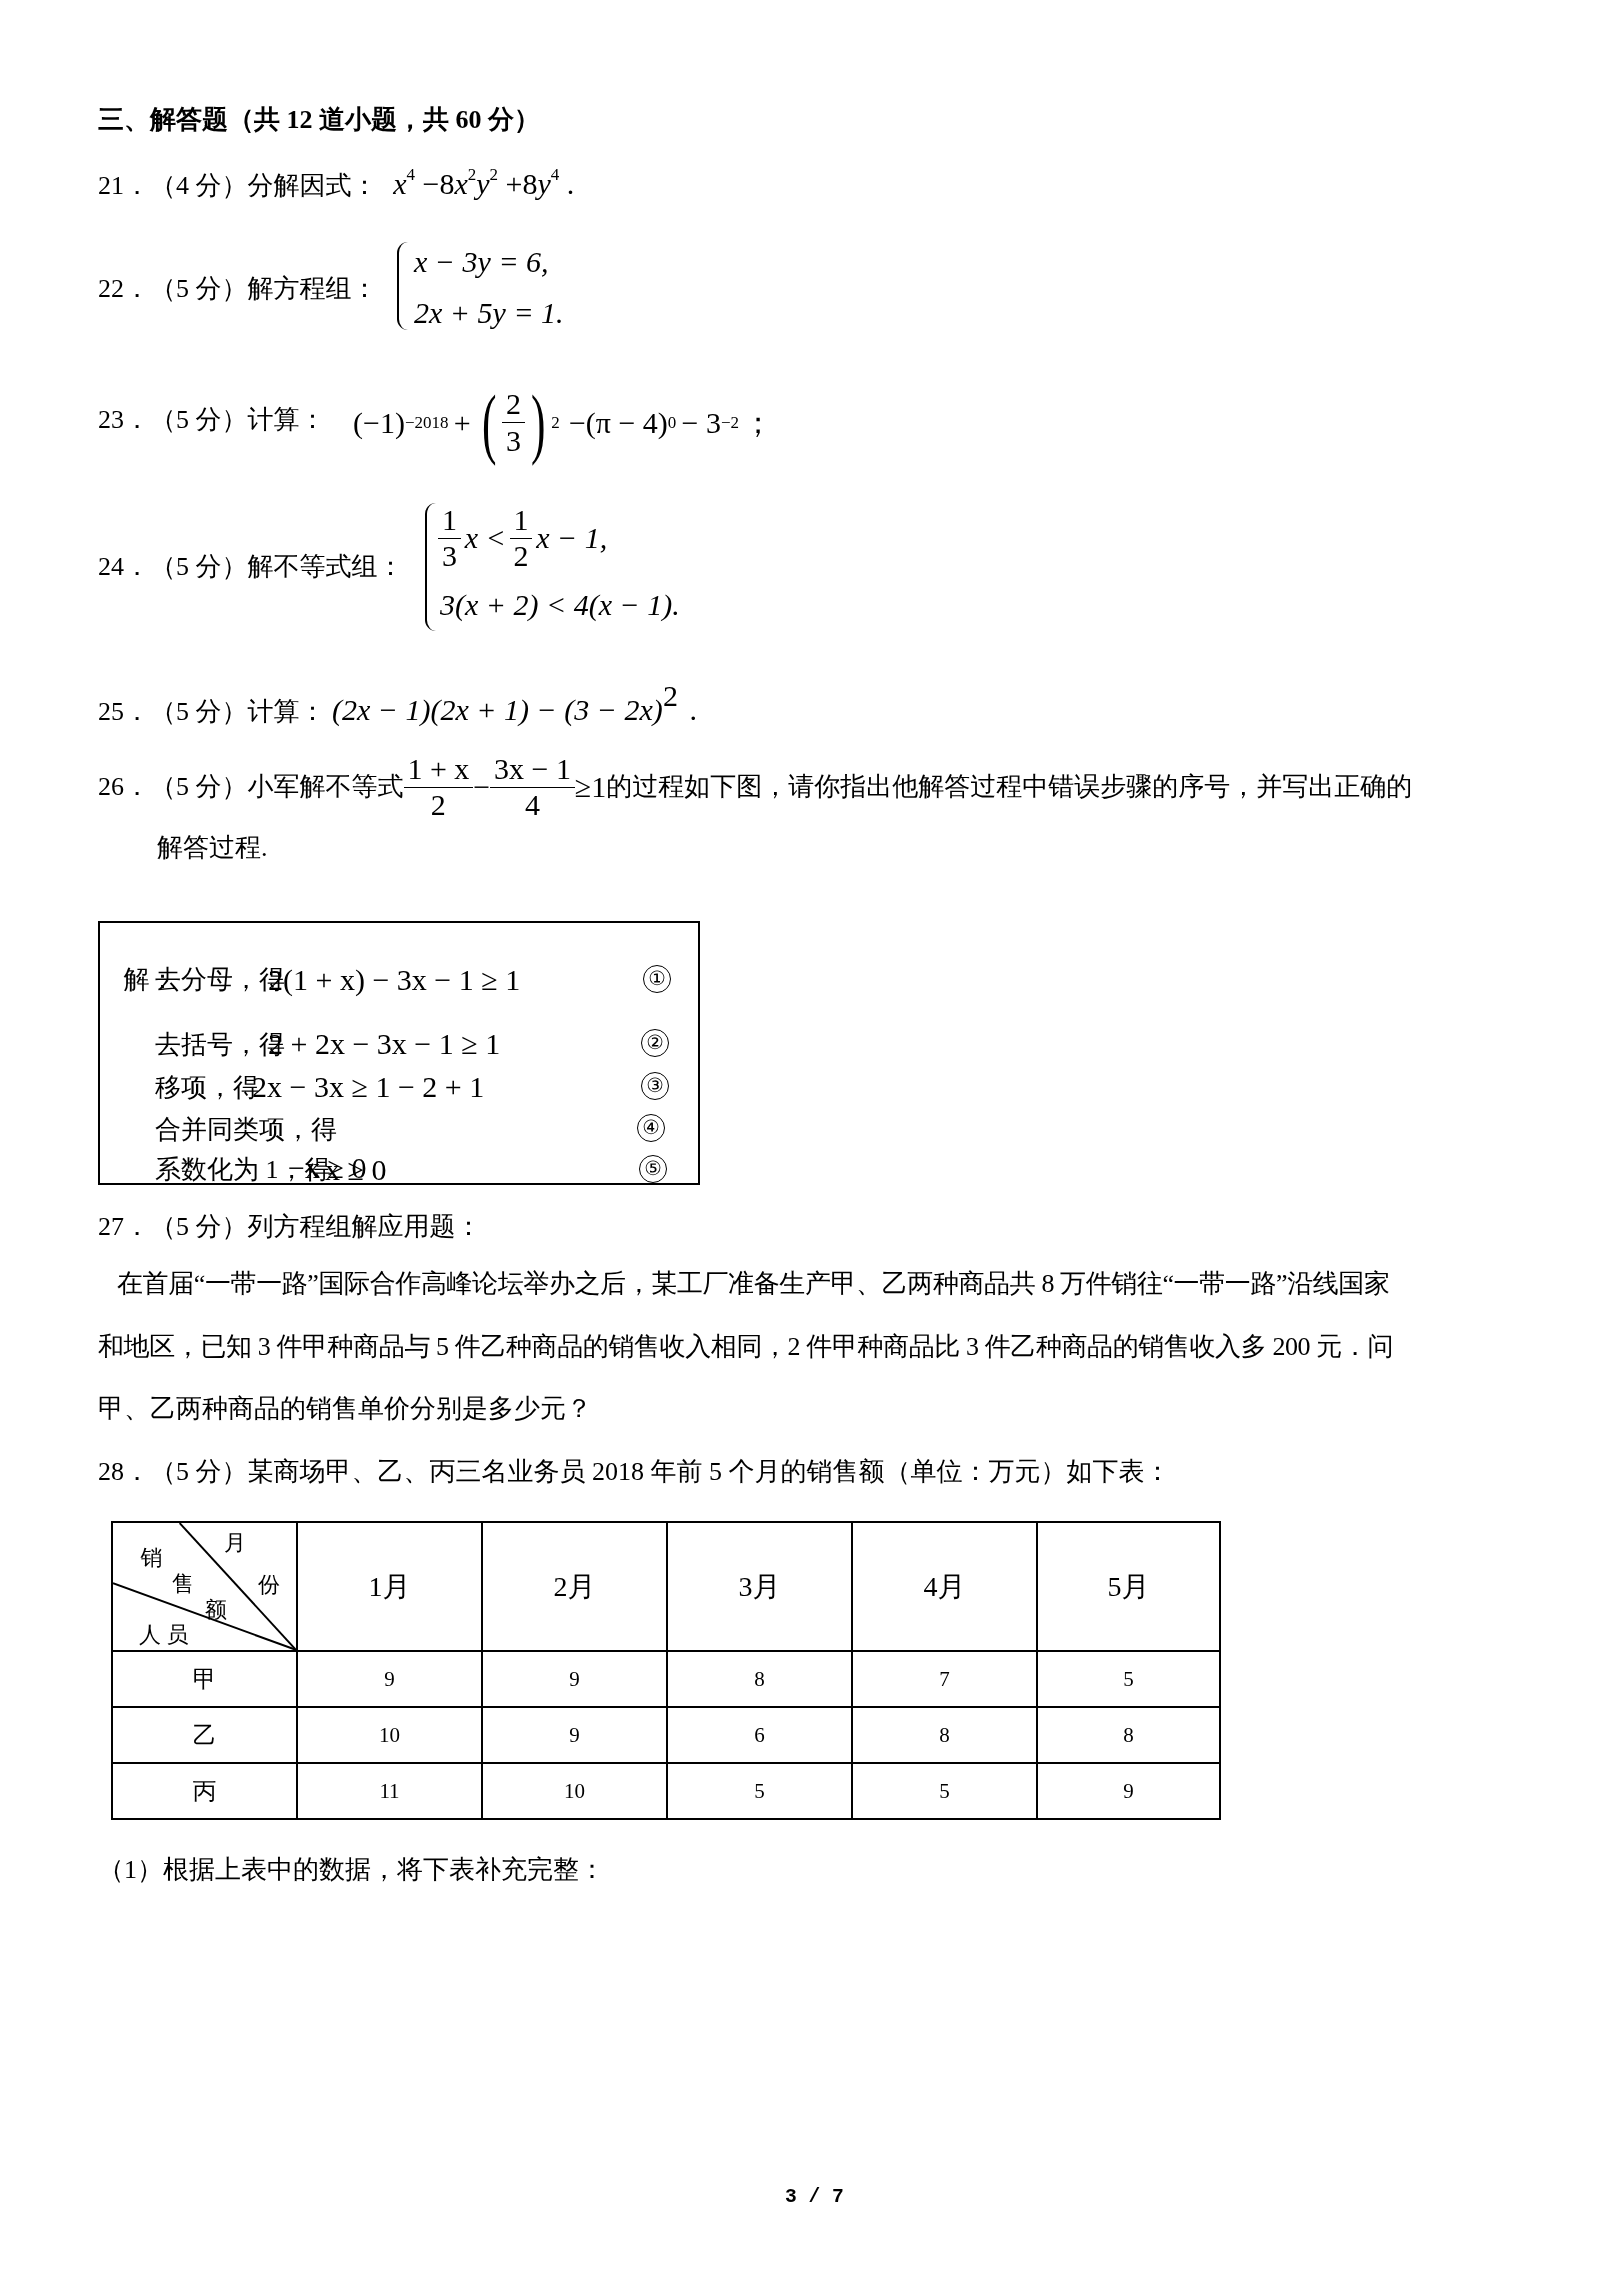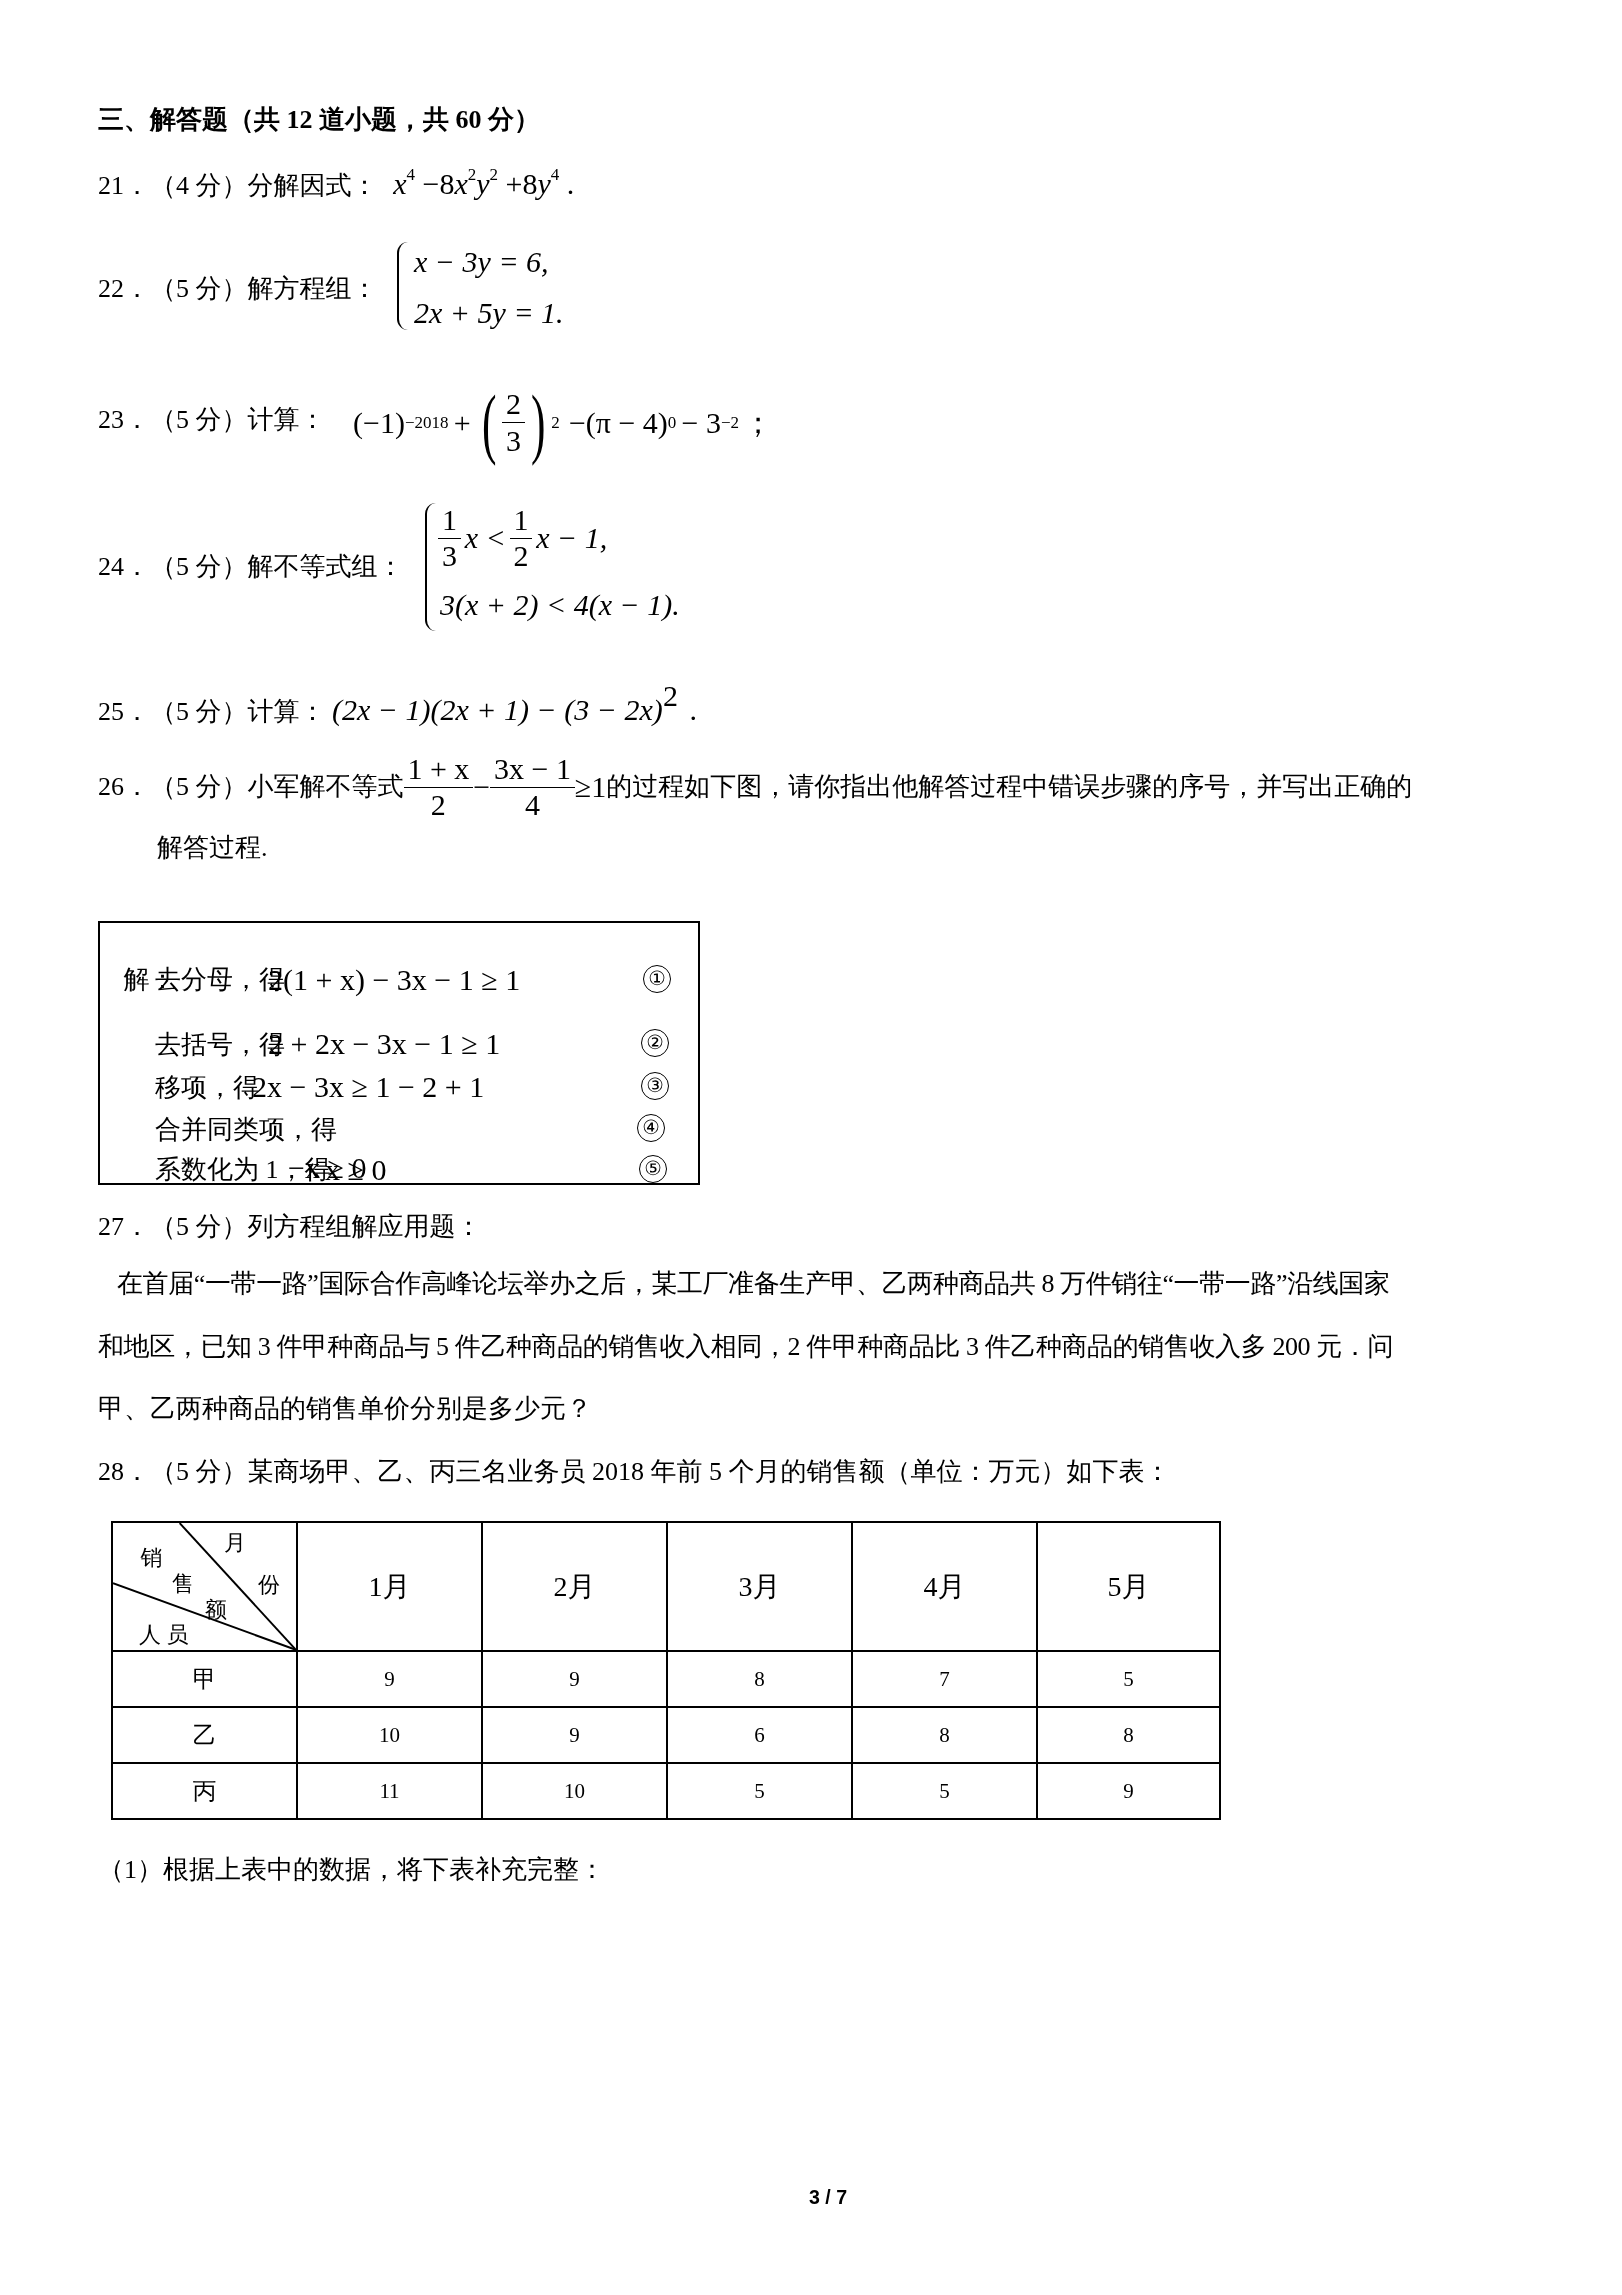--- a/index.html
+++ b/index.html
@@ -23,22 +23,22 @@
           text-align: center; line-height: 26px; font-size: 19.6px; }
 
   #sales-table { position: absolute; left: 111px; top: 1521px; border-collapse: collapse; }
   #sales-table td { border: 2px solid #000; text-align: center; font-size: 21px; padding: 0; }
   #sales-table td.hd { font-size: 28px; }
   #sales-table td.name { font-size: 23.6px; }
   .corner { position: relative; width: 183px; height: 127px; }
   .corner span { position: absolute; font-size: 22px; }
   .corner svg { position: absolute; left: 0; top: 0; }
 
-  #page-number { position: absolute; left: 785px; top: 2186px; font-family: Liberation Sans, sans-serif;
-                 font-weight: bold; font-size: 19.6px; margin-left: 24px; }
+  #page-number { position: absolute; left: 785px; top: 2186px; font-family: Liberation Mono, monospace;
+                 font-weight: bold; font-size: 19.6px; }
 </style>
 </head>
 <body>
 
 <div class="abs txt bold" style="left:98px; top:107px;">三、解答题（共 12 道小题，共 60 分）</div>
 
 <div class="abs txt" style="left:98px; top:169px;">
   <span>21．</span><span>（4 分）</span><span>分解因式：</span>
   <span class="math" style="margin-left:9.2px;">
     <span class="it">x</span><sup>4</sup>

